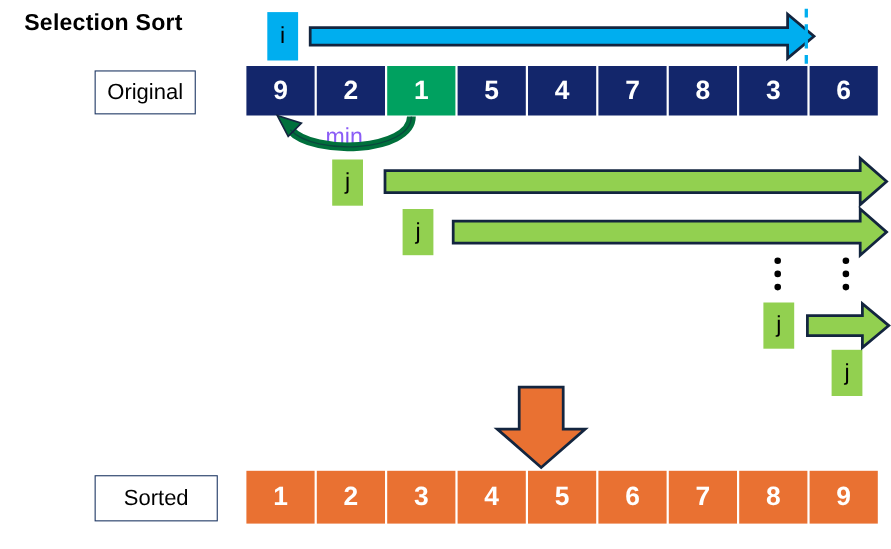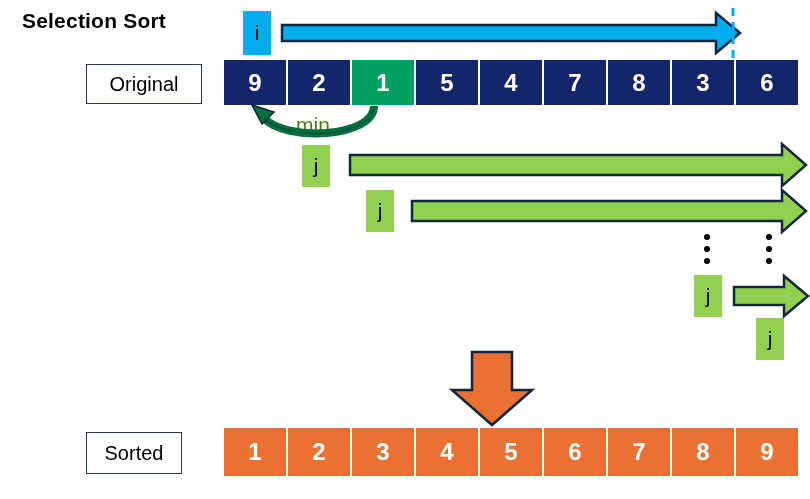--- a/index.html
+++ b/index.html
@@ -33,22 +33,22 @@
     position: absolute;
     border: 1px solid #1F3864;
     background: #ffffff;
     color: #000000;
     font-size: 20px;
     display: flex;
     align-items: center;
     justify-content: center;
     box-sizing: border-box;
   }
-  #label-original { left: 86px; top: 64px;  width: 116px; height: 40px; }
-  #label-sorted   { left: 86px; top: 432px; width: 96px; height: 42px; }
+  #label-original { left: 86px; top: 64px;  width: 92px; height: 40px; }
+  #label-sorted   { left: 86px; top: 432px; width: 112px; height: 42px; }
 
   
   .array-row {
     position: absolute;
     display: flex;
     gap: 2px;
   }
   #row-original { left: 224px; top: 60px; }
   #row-sorted   { left: 224px; top: 428px; }
 
@@ -95,21 +95,21 @@
     height: 499px;
     pointer-events: none;
   }
 
   
   .min-caption {
     position: absolute;
     left: 296px;
     top: 113px;
     font-size: 21px;
-    color: #4d7c0f;
+    color: #8b5cf6;
     white-space: nowrap;
   }
 
   
   .ellipsis {
     position: absolute;
     display: flex;
     flex-direction: column;
     align-items: center;
     gap: 6px;

